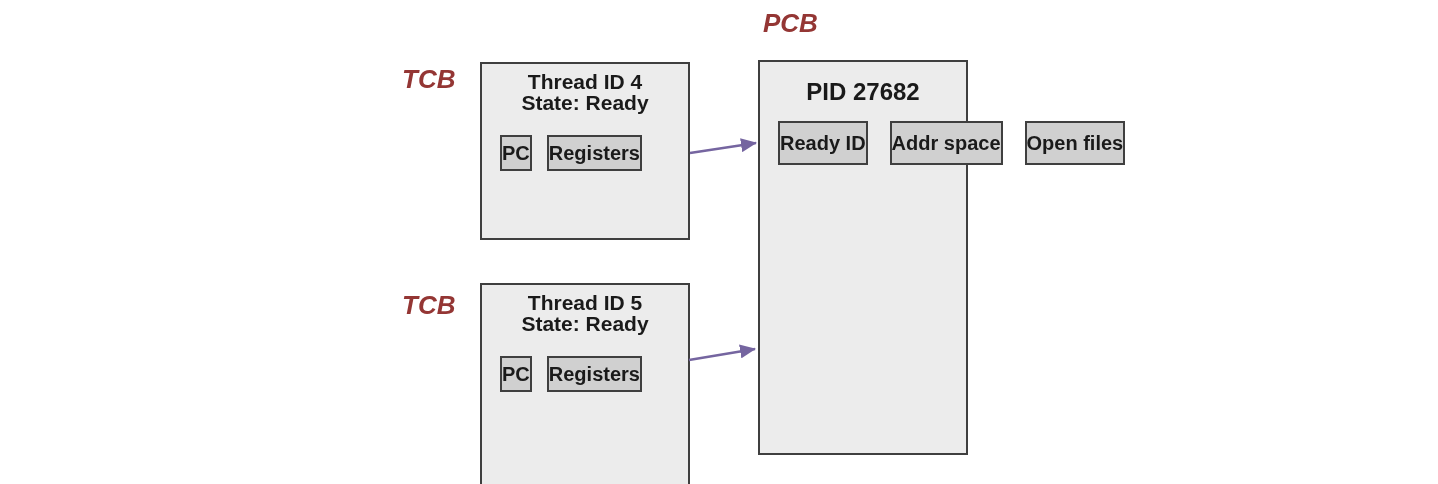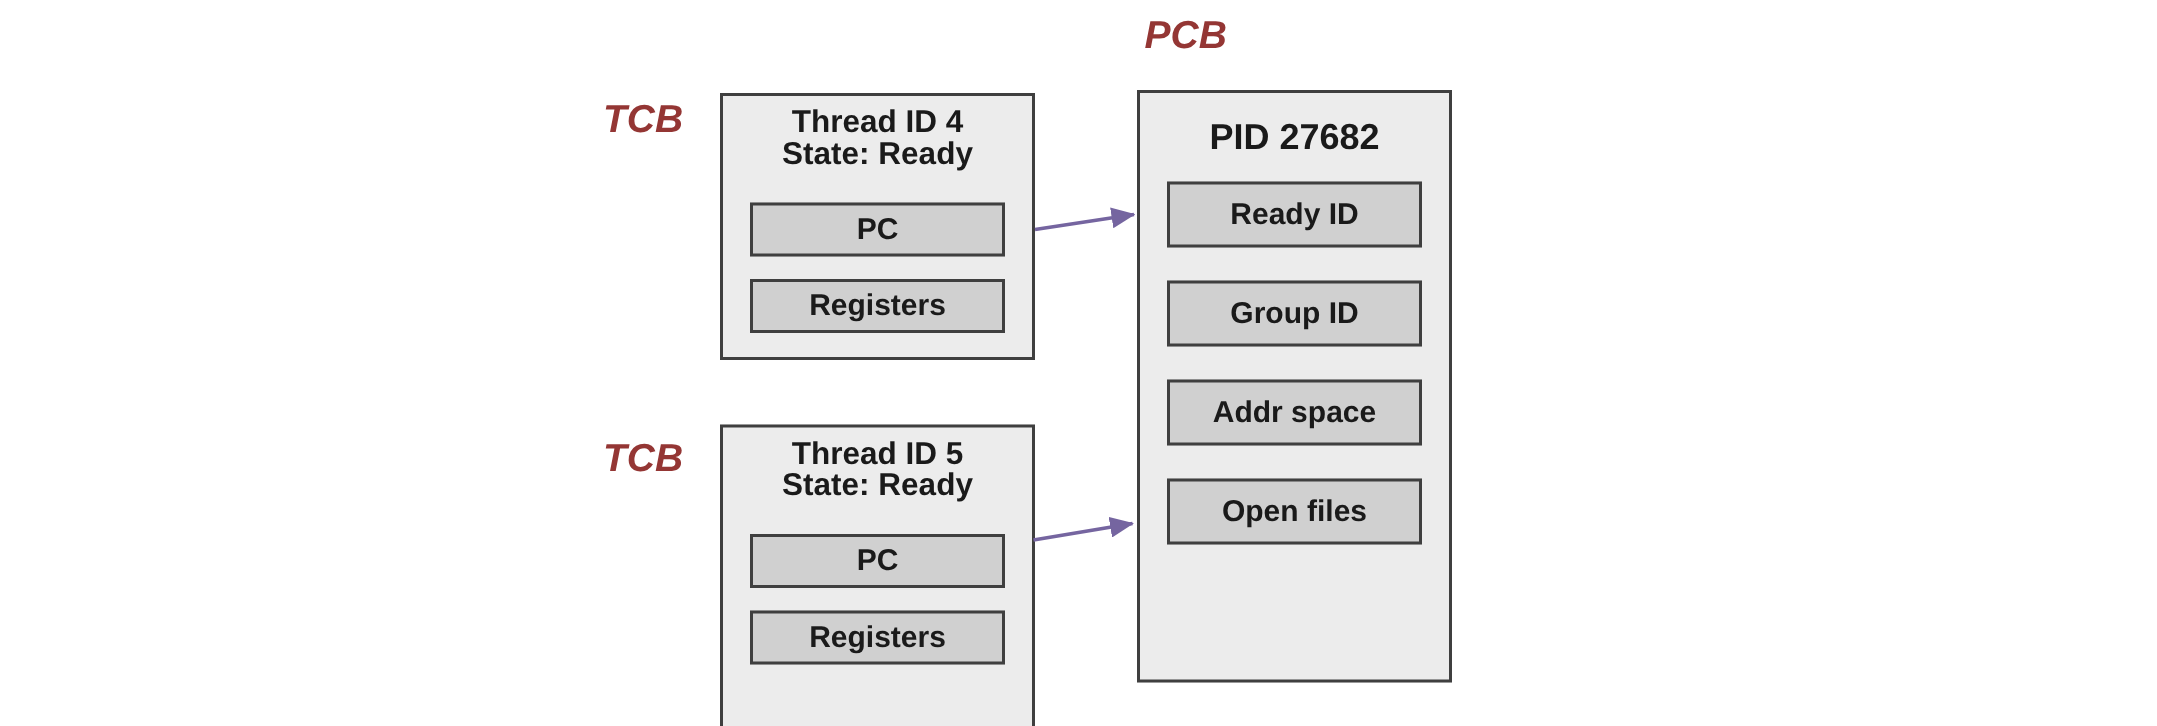--- a/index.html
+++ b/index.html
@@ -49,21 +49,21 @@
     line-height: 21px;
   }
   .pcb-block .block-title {
     margin-top: 18px;
     line-height: 24px;
     font-size: 24px;
   }
 
   .fields {
     display: flex;
-    flex-direction: column;
+    flex-direction: row;
     margin: 22px 18px 0 18px;
     gap: 15px;
   }
   .pcb-block .fields {
     margin: 17px 18px 0 18px;
     gap: 22px;
   }
   .field {
     box-sizing: border-box;
     height: 36px;
@@ -117,21 +117,20 @@
     <div class="fields">
       <div class="field">PC</div>
       <div class="field">Registers</div>
     </div>
   </div>
 
   <div class="block pcb-block">
     <div class="block-title">PID 27682</div>
     <div class="fields">
       <div class="field">Ready ID</div>
-      <div class="field">Group ID</div>
       <div class="field">Addr space</div>
       <div class="field">Open files</div>
     </div>
   </div>
 
   <svg class="arrows" viewBox="0 0 1438 484" xmlns="http://www.w3.org/2000/svg">
     <defs>
       <marker id="ah" markerUnits="userSpaceOnUse" markerWidth="16" markerHeight="14" refX="15" refY="7" orient="auto">
         <path class="arrow-head" d="M0,0 L16,7 L0,14 Z"></path>
       </marker>

